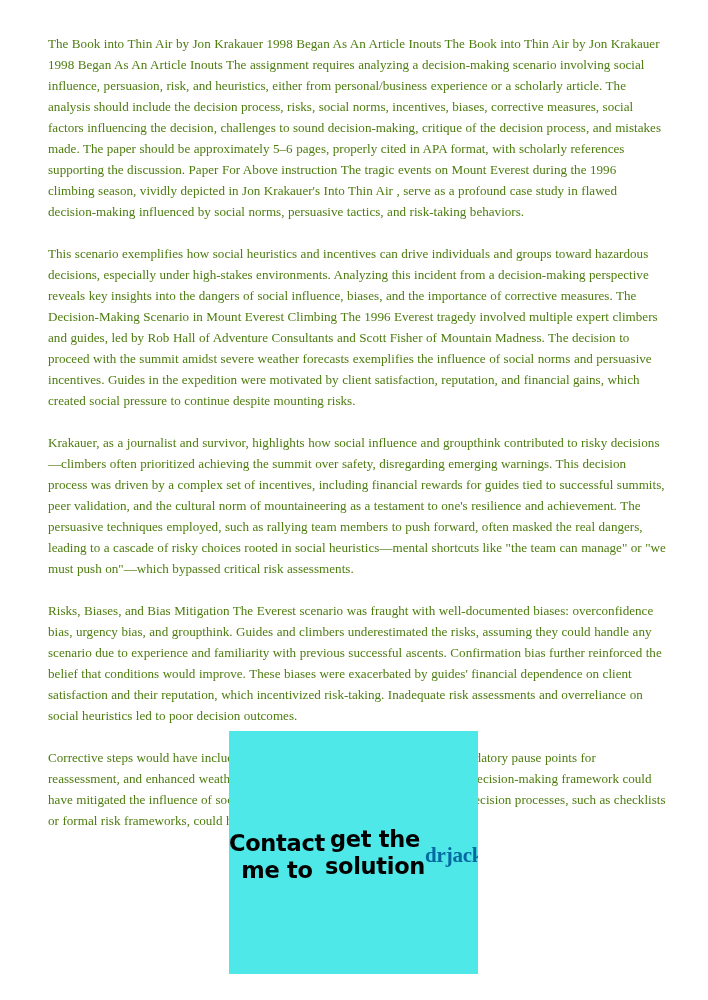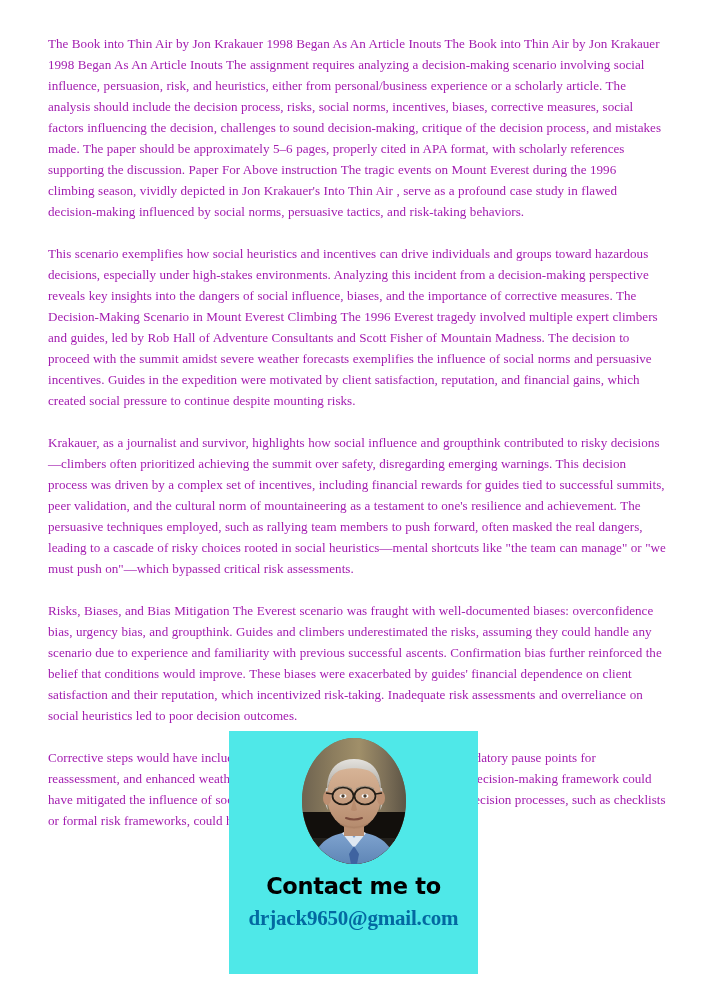--- a/index.html
+++ b/index.html
@@ -27,38 +27,38 @@
     position: absolute;
     left: 48px;
     top: 33px;
     width: 618px;
   }
 
   .para {
     margin: 0 0 21px 0;
     font-size: 13.1px;
     line-height: 21px;
-    color: #a21caf;
+    color: #4d7c0f;
     text-align: left;
     letter-spacing: 0.01px;
     word-spacing: 0.2px;
   }
   .para:last-child { margin-bottom: 0; }
 
   
   .contact-overlay {
     position: absolute;
     left: 229px;
     top: 731px;
     width: 249px;
     height: 243px;
     background: #4FE8E8;
     box-sizing: border-box;
     display: flex;
-    flex-direction: column;
+    flex-direction: row;
     align-items: center;
     overflow: hidden;
   }
 
   .portrait-wrap {
     margin-top: 7px;
     width: 104px;
     height: 126px;
     border-radius: 50% / 50%;
     overflow: hidden;
@@ -169,16 +169,17 @@
 
         <path d="M52 60 L49 72 q3 2 6 0 Z" fill="#b68a6b" opacity="0.85"></path>
 
         <path d="M44 80 q8 3 16 0" stroke="#7d4d3e" stroke-width="2" fill="none" stroke-linecap="round"></path>
 
         <path d="M38 86 q14 7 28 0" stroke="#a87f62" stroke-width="1.4" fill="none" opacity="0.6"></path>
       </svg>
     </div>
 
     <div class="contact-line l1">Contact me to</div>
+    <div class="contact-line l2">get the solution</div>
     <div class="contact-email">drjack9650@gmail.com</div>
   </div>
 
 </div>
 
 </body></html>

